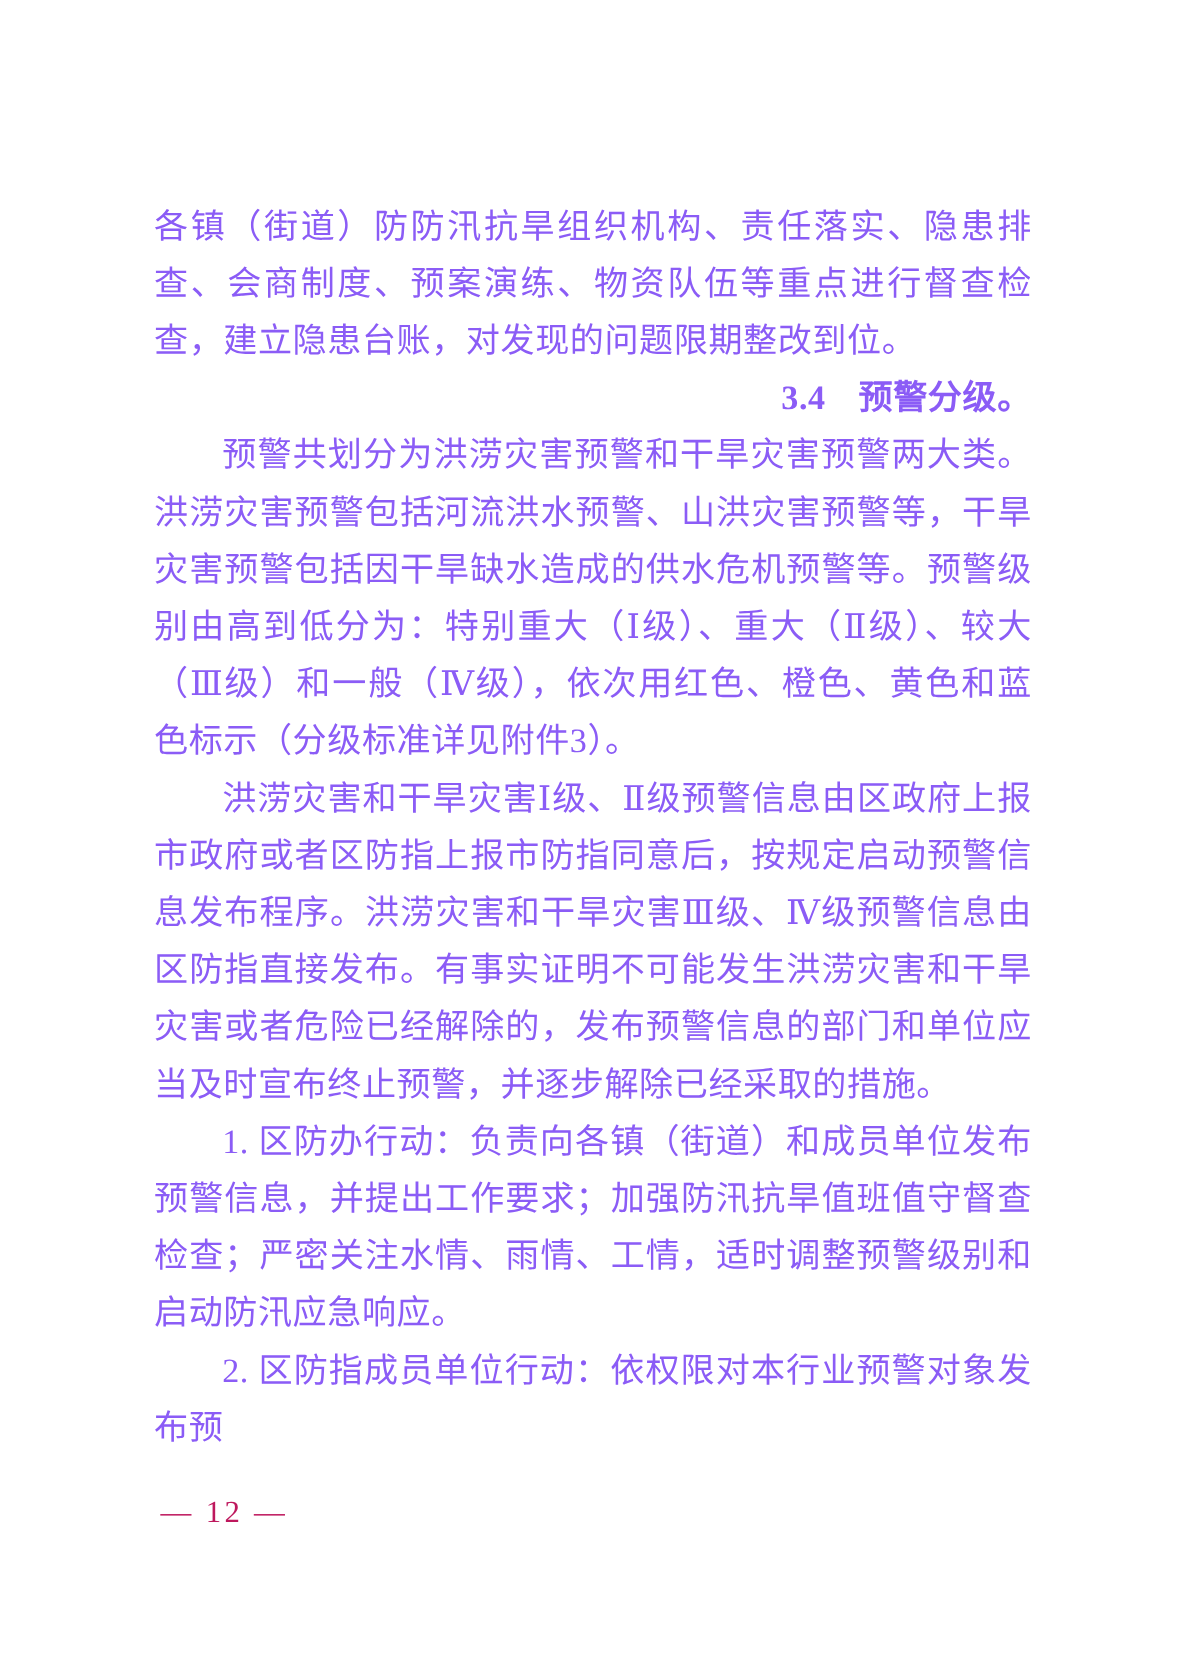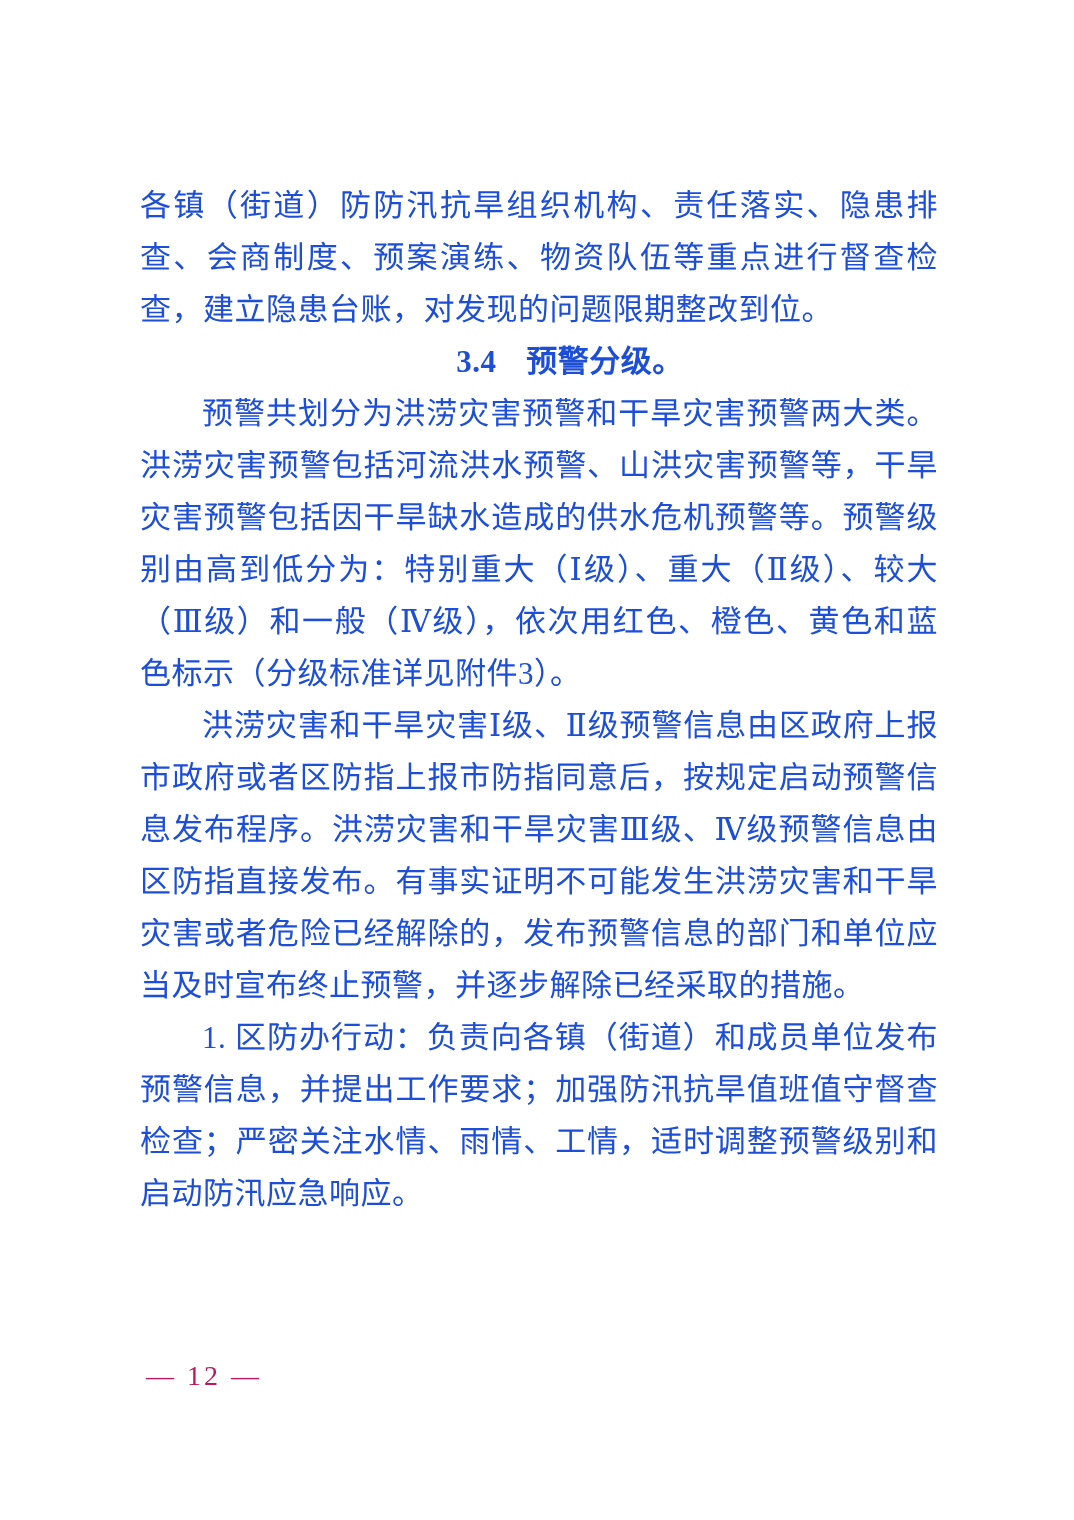--- a/index.html
+++ b/index.html
@@ -13,40 +13,40 @@
     height: 1520px;
     background: #ffffff;
     overflow: hidden;
     font-family: "Liberation Serif", "DejaVu Serif", serif;
   }
   .content {
     position: absolute;
     left: 140px;
     top: 180px;
     width: 798px;
-    color: #1d4ed8;
+    color: #8b5cf6;
     font-size: 31px;
     line-height: 52px;
     text-align: justify;
     letter-spacing: 0.5px;
   }
   .para {
     margin: 0;
     text-indent: 2em;
   }
   .para.no-indent {
     text-indent: 0;
   }
   .heading {
     margin: 0;
     font-size: 31px;
     line-height: 52px;
     font-weight: 700;
     text-indent: 2em;
-    text-align: center;
+    text-align: right;
   }
   .heading .h-num {
     margin-right: 0.7em;
     font-weight: 700;
   }
   .page-footer {
     position: absolute;
     left: 146px;
     top: 1356px;
     color: #be185d;
@@ -70,19 +70,20 @@
 
   <p class="para">预警共划分为洪涝灾害预警和干旱灾害预警两大类。洪涝灾害预警包括河流洪水预警、山洪灾害预警等，干旱灾害预警包括因干旱缺水造成的供水危机预警等。预警级别由高到低分为：特别重大（Ⅰ级）、重大（Ⅱ级）、较大（Ⅲ级）和一般（Ⅳ级），依次用红色、橙色、黄色和蓝色标示（分级标准详见附件3）。</p>
 
 
   <p class="para">洪涝灾害和干旱灾害Ⅰ级、Ⅱ级预警信息由区政府上报市政府或者区防指上报市防指同意后，按规定启动预警信息发布程序。洪涝灾害和干旱灾害Ⅲ级、Ⅳ级预警信息由区防指直接发布。有事实证明不可能发生洪涝灾害和干旱灾害或者危险已经解除的，发布预警信息的部门和单位应当及时宣布终止预警，并逐步解除已经采取的措施。</p>
 
 
 
   <p class="para">1. 区防办行动：负责向各镇（街道）和成员单位发布预警信息，并提出工作要求；加强防汛抗旱值班值守督查检查；严密关注水情、雨情、工情，适时调整预警级别和启动防汛应急响应。</p>
 
+  <p class="para">2. 区防指成员单位行动：依权限对本行业预警对象发布预</p>
 </main>
 
   <footer class="page-footer">
     <span>— 12 —</span>
   </footer>
 
 </div>
 
 </body></html>

